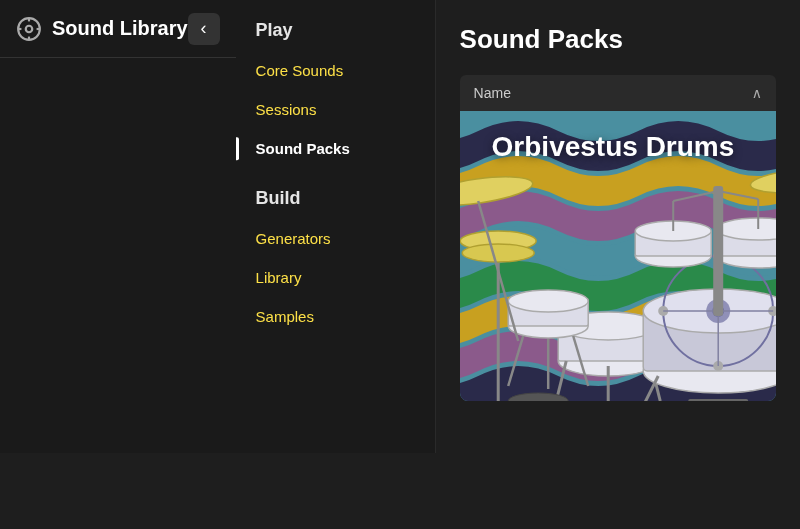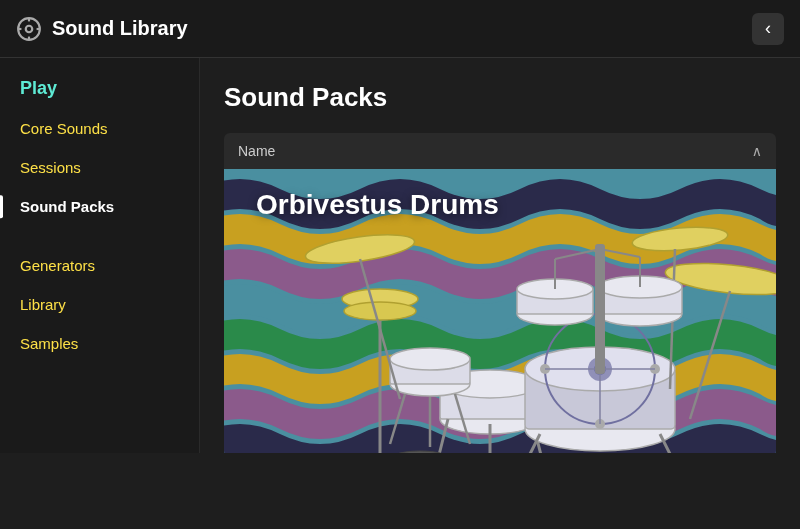--- a/index.html
+++ b/index.html
@@ -8,21 +8,21 @@
       width: 800px;
       height: 529px;
       background: #1e1e1e;
       font-family: -apple-system, BlinkMacSystemFont, 'Segoe UI', sans-serif;
       color: #e0e0e0;
       overflow: hidden;
     }
 
     .app-container {
       display: flex;
-      flex-direction: column;
+      flex-direction: row;
       width: 800px;
       height: 453px;
       background: #1a1a1a;
     }
 
     
     .header {
       display: flex;
       align-items: center;
       justify-content: space-between;
@@ -77,21 +77,21 @@
       background: #1a1a1a;
       border-right: 1px solid #2a2a2a;
       padding: 20px 0;
       flex-shrink: 0;
       overflow-y: auto;
     }
 
     .sidebar-section-label {
       font-size: 18px;
       font-weight: 700;
-      color: #5eead4;
+      color: #e5e5e5;
       padding: 0 20px 10px 20px;
     }
 
     .sidebar-item {
       padding: 11px 20px;
       font-size: 15px;
       color: #fde047;
       cursor: pointer;
       position: relative;
     }
@@ -222,20 +222,21 @@
       </div>
       <div class="sidebar-item">
         <span>Sessions</span>
       </div>
       <div class="sidebar-item active">
         <span>Sound Packs</span>
       </div>
 
       <div class="sidebar-section-gap"></div>
 
+      <div class="sidebar-section-label">Build</div>
 
       <div class="sidebar-item">
         <span>Generators</span>
       </div>
       <div class="sidebar-item">
         <span>Library</span>
       </div>
       <div class="sidebar-item">
         <span>Samples</span>
       </div>

